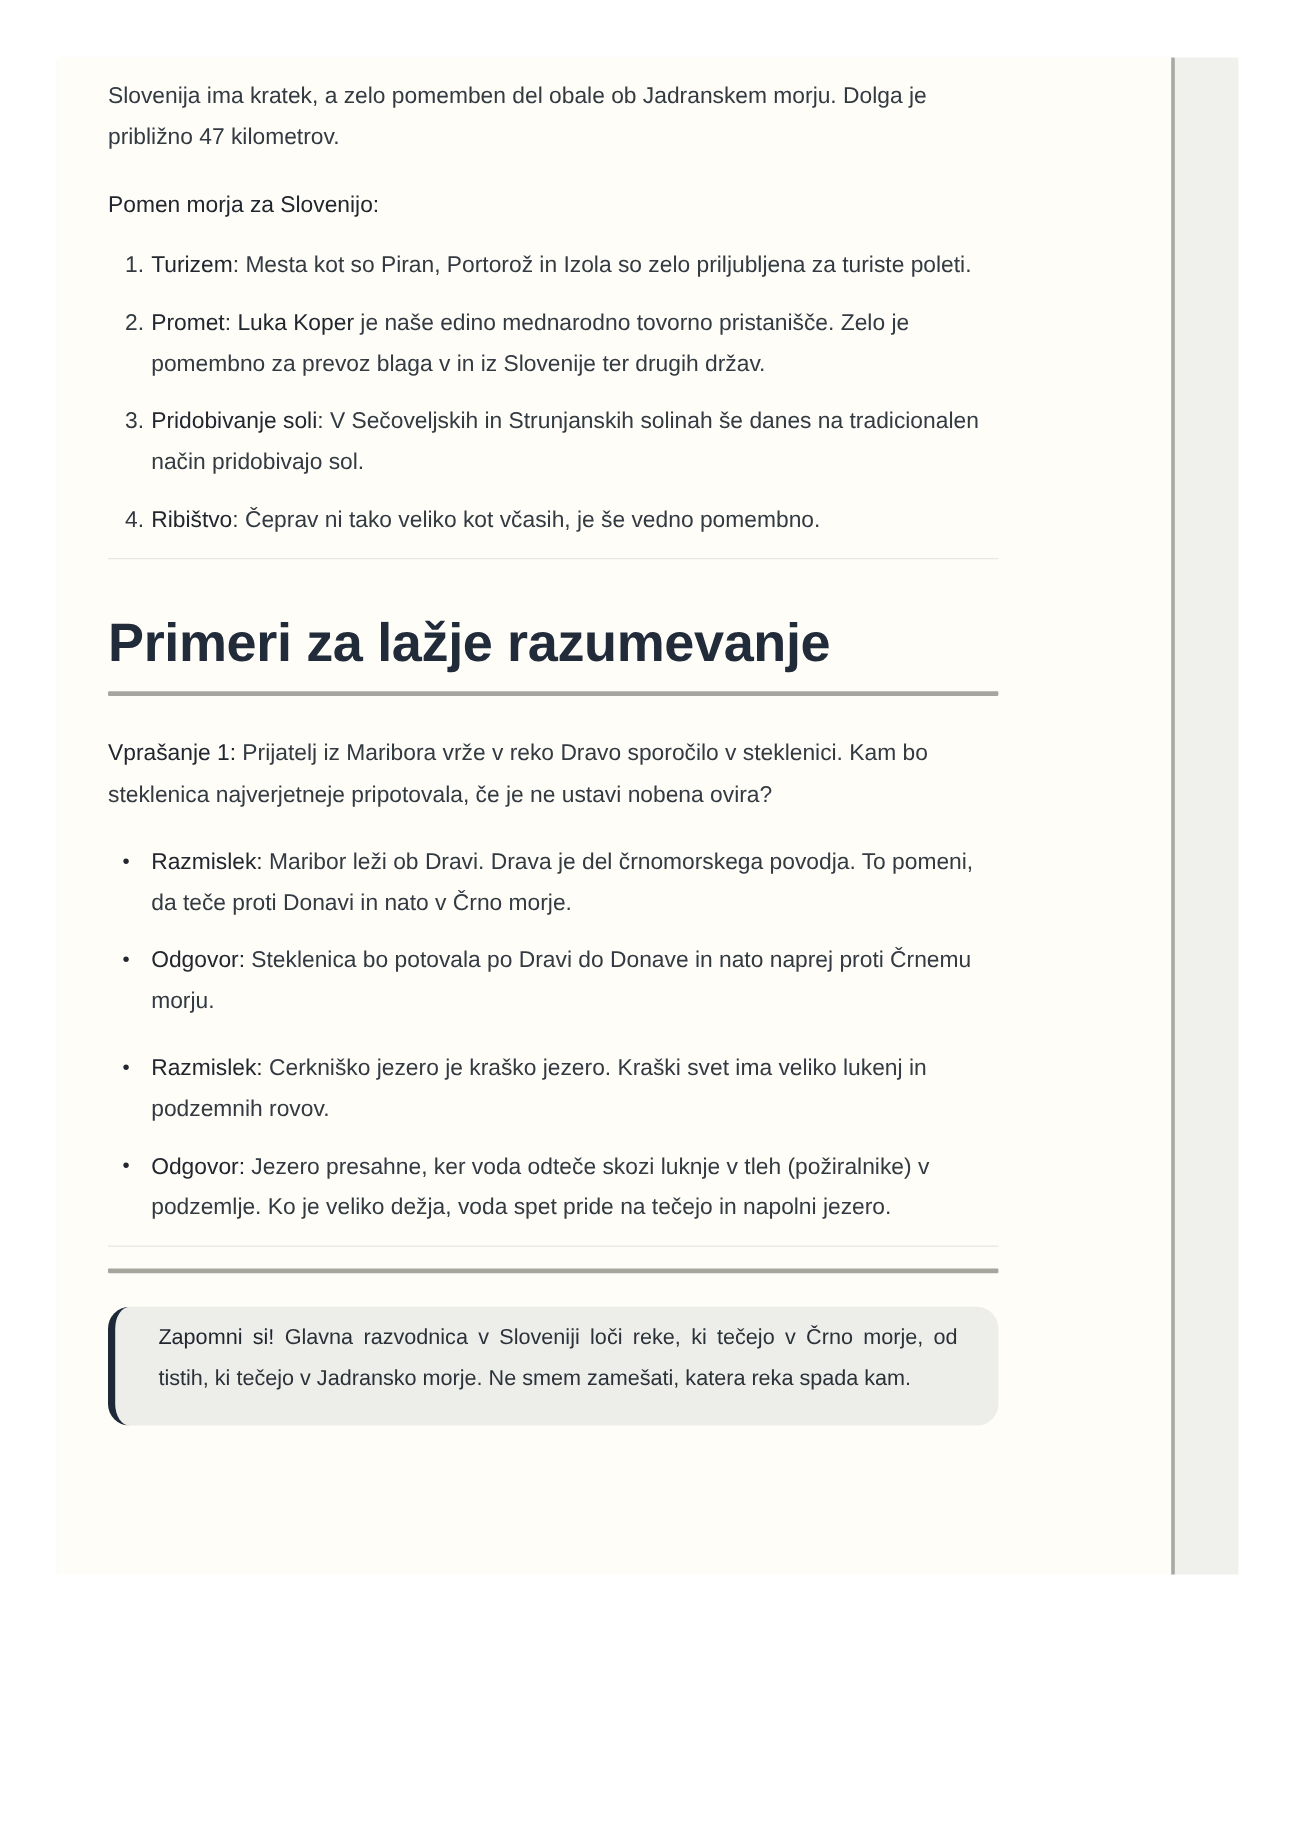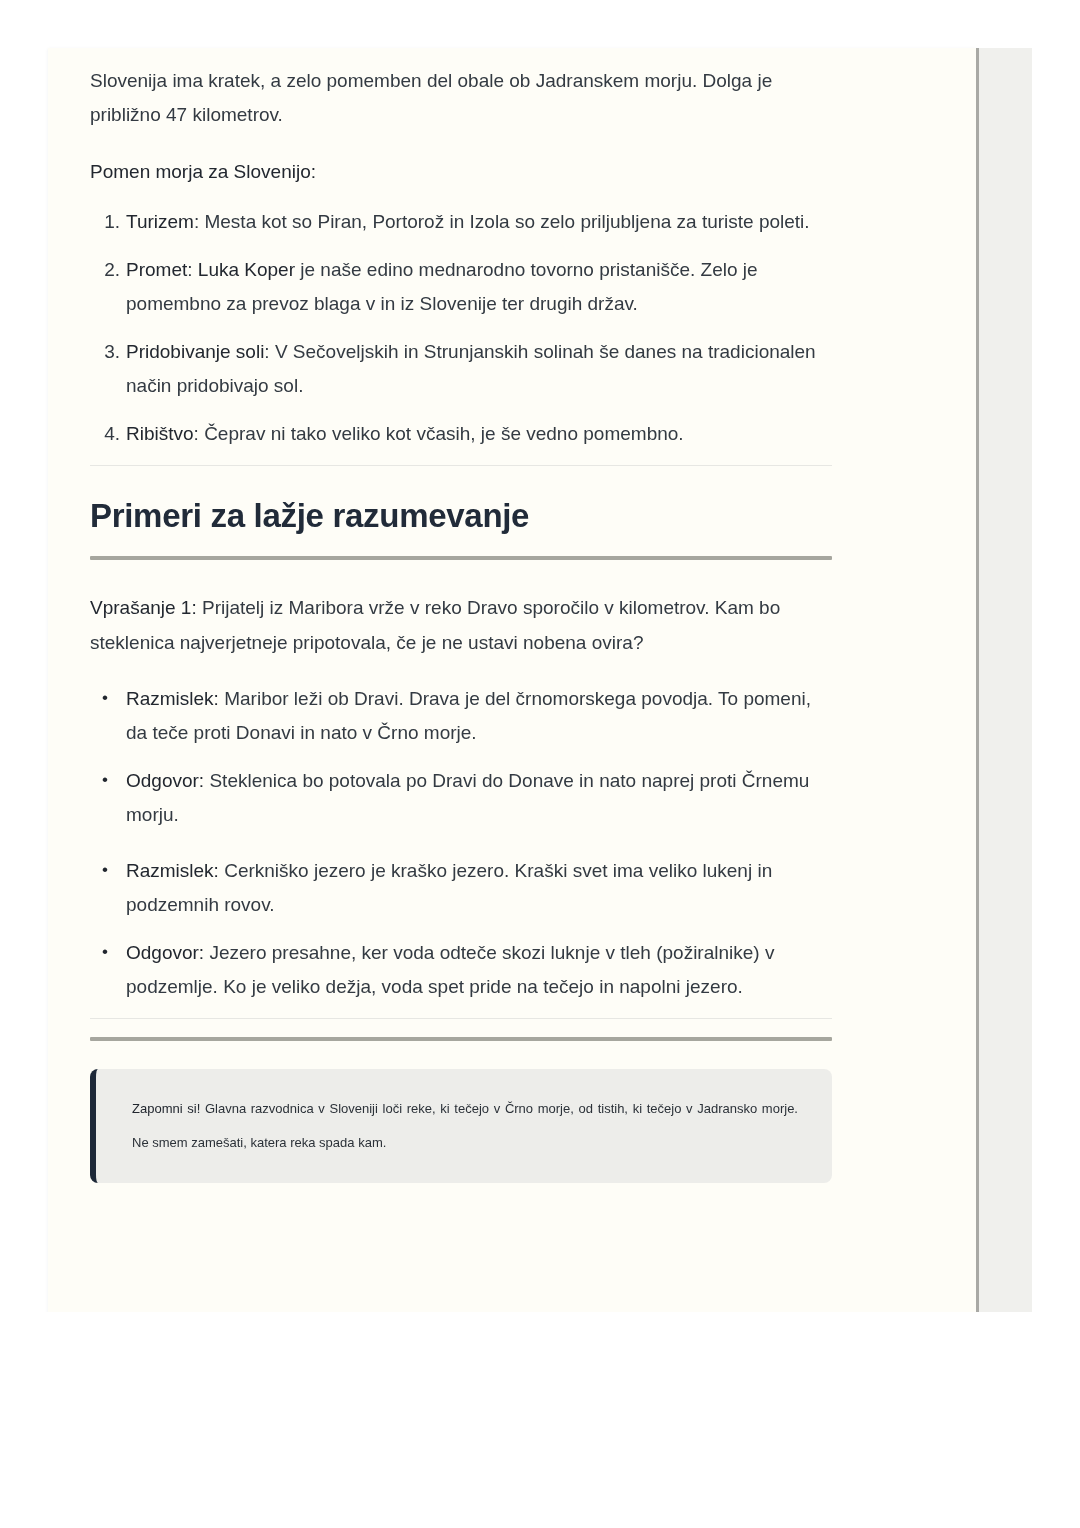--- a/index.html
+++ b/index.html
@@ -24,30 +24,30 @@
 
   .intro{margin-top:6px;line-height:35px;}
   .list-heading{font-size:19px;line-height:35px;font-weight:400;color:var(--bold);margin-top:22px;}
 
   ol.plain, ul.plain{list-style:none;margin-top:16px;padding-left:36px;}
   ol.plain li, ul.plain li{position:relative;margin-bottom:14px;}
   .li-num{position:absolute;left:-30px;width:24px;text-align:right;color:var(--text);}
   .li-dot{position:absolute;left:-24px;top:-1px;color:var(--bold);font-size:17px;}
 
   hr.thin{border:none;border-top:1px solid var(--hr-thin);margin-top:14px;}
-  h2.section{font-size:33px;line-height:44px;font-weight:700;color:var(--heading);
-    margin-top:28px;letter-spacing:-.3px;}
+  h2.section{font-size:45px;line-height:44px;font-weight:700;color:var(--heading);
+    margin-top:48px;letter-spacing:-.3px;}
   .rule-thick{height:4px;background:var(--hr-thick);margin-top:18px;border-radius:1px;}
 
   p.question{margin-top:30px;line-height:35px;}
   ul.plain{margin-top:22px;}
   p.q2{margin-top:20px;}
 
   .callout{margin-top:28px;background:var(--callout-bg);border-left:6px solid var(--callout-border);
-    border-radius:8px;padding:23px 34px 23px 36px;font-size:13px;line-height:34px;
+    border-radius:18px;padding:8px 34px 23px 36px;font-size:18px;line-height:34px;
     text-align:justify;color:#2b3138;}
 
   .watermark{position:absolute;right:70px;top:1384px;font-size:21px;color:var(--watermark);
     letter-spacing:.2px;}
 </style>
 </head>
 <body>
 
 <div class="viewport">
 
@@ -72,21 +72,21 @@
           <span class="li-num">4.</span><b>Ribištvo</b><span>: Čeprav ni tako veliko kot včasih, je še vedno pomembno.</span>
         </li>
       </ol>
 
       <hr class="thin">
 
       <h2 class="section">Primeri za lažje razumevanje</h2>
       <div class="rule-thick"></div>
 
       <p class="body question">
-        <b>Vprašanje 1:</b><span> Prijatelj iz Maribora vrže v reko Dravo sporočilo v kilometrov. Kam bo steklenica najverjetneje pripotovala, če je ne ustavi nobena ovira?</span>
+        <b>Vprašanje 1:</b><span> Prijatelj iz Maribora vrže v reko Dravo sporočilo v steklenici. Kam bo steklenica najverjetneje pripotovala, če je ne ustavi nobena ovira?</span>
       </p>
 
       <ul class="plain">
         <li>
           <span class="li-dot">•</span><b>Razmislek:</b><span> Maribor leži ob Dravi. Drava je del črnomorskega povodja. To pomeni, da teče proti Donavi in nato v Črno morje.</span>
         </li>
         <li>
           <span class="li-dot">•</span><b>Odgovor:</b><span> Steklenica bo potovala po Dravi do Donave in nato naprej proti Črnemu morju.</span>
         </li>
       </ul>

